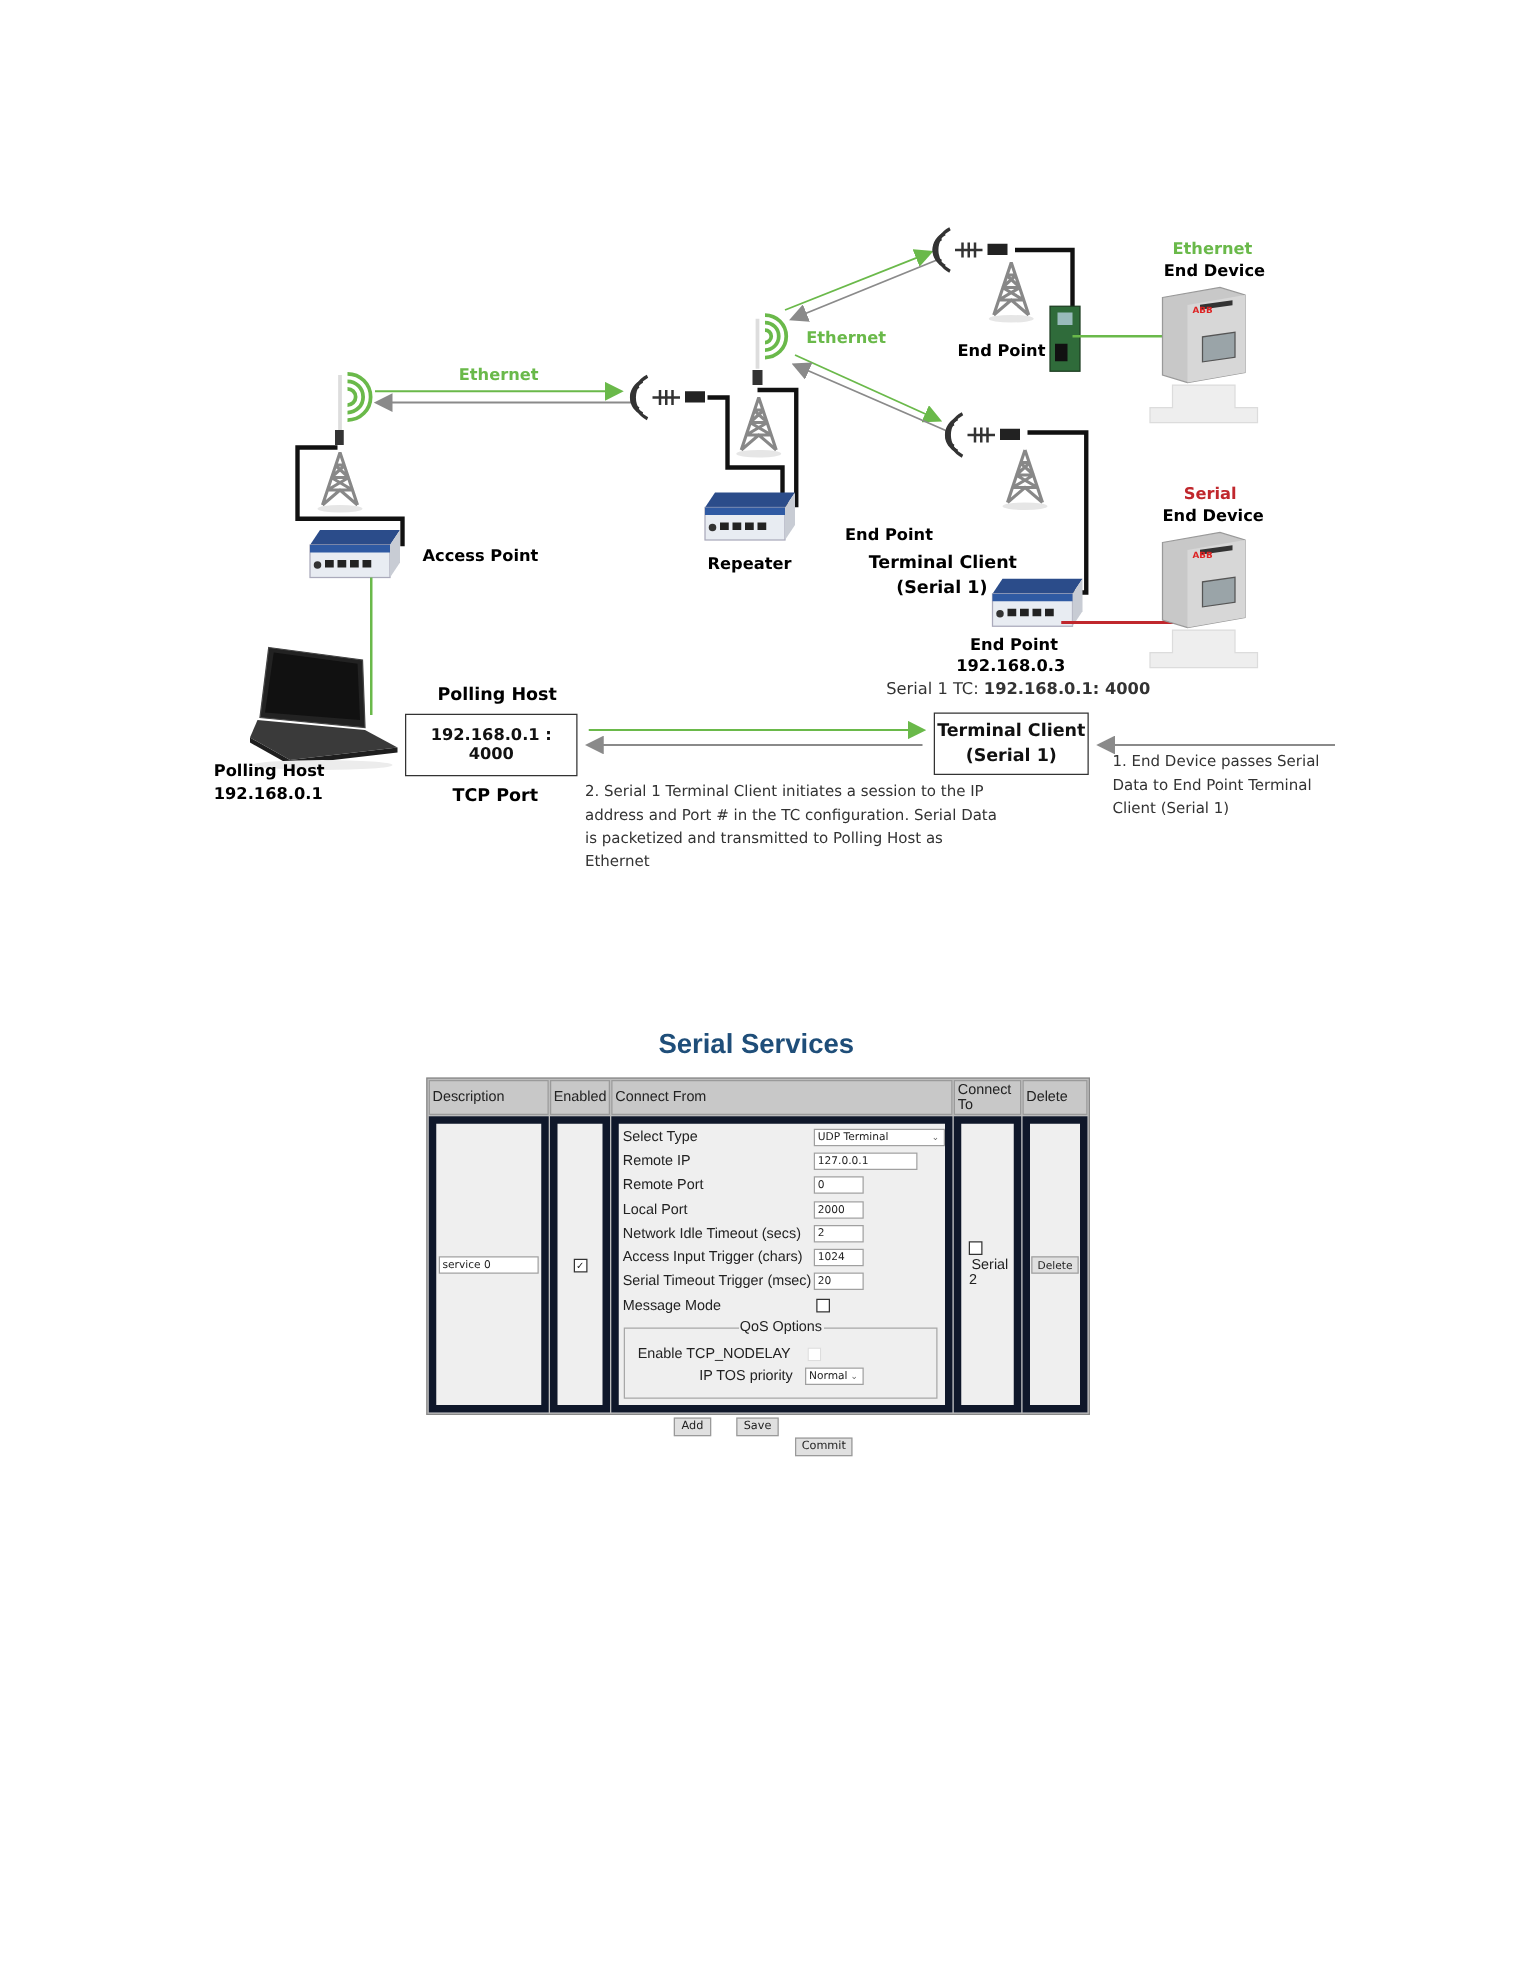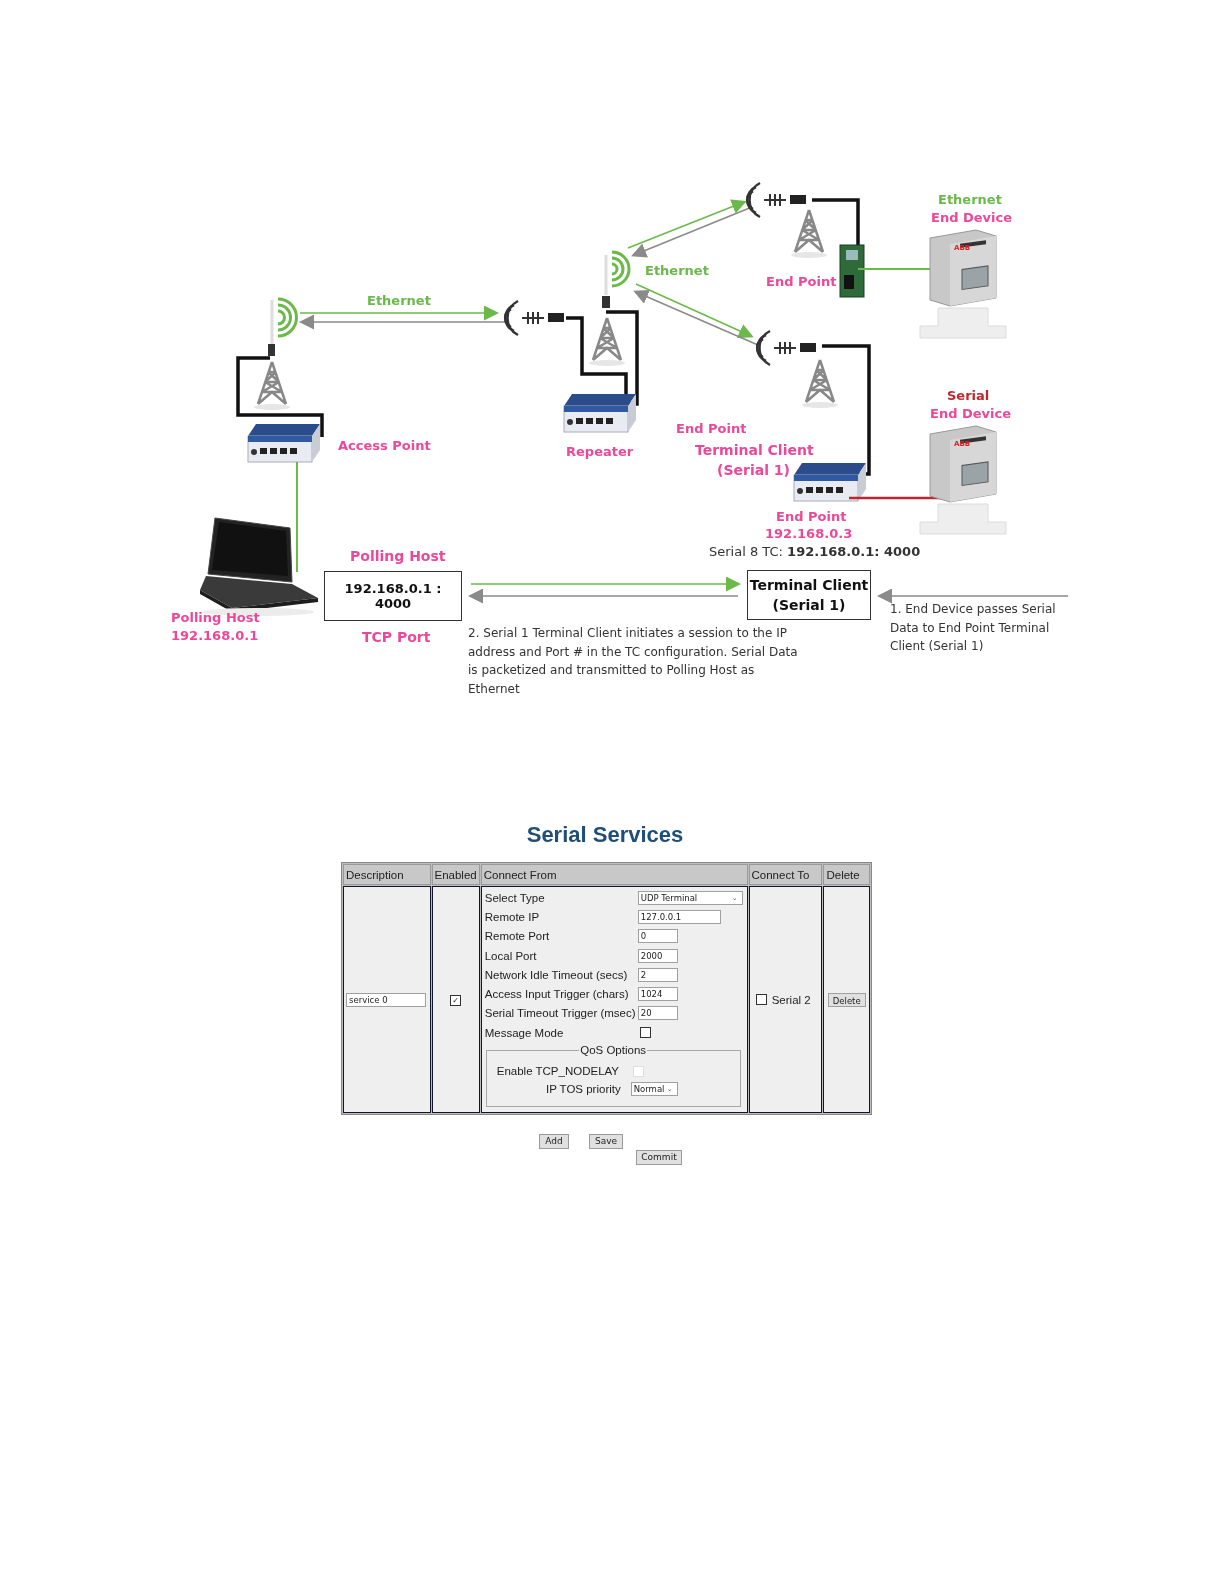--- a/index.html
+++ b/index.html
@@ -1,27 +1,27 @@
 <!DOCTYPE html>
 <html><head>
 <meta charset="utf-8">
 <style>
   html,body{margin:0;padding:0;background:#fff;}
   body{width:1224px;height:1584px;position:relative;overflow:hidden;font-family:"Liberation Sans",sans-serif;}
-  .lbl{position:absolute;font-family:"DejaVu Sans",sans-serif;font-weight:bold;font-size:13px;color:#ec4899;white-space:nowrap;}
+  .lbl{position:absolute;font-family:"DejaVu Sans",sans-serif;font-weight:bold;font-size:13px;color:#000000;white-space:nowrap;}
   .green{color:#6ab94a;}
   .red{color:#c0272d;}
   .note{position:absolute;font-family:"DejaVu Sans",sans-serif;font-size:12px;color:#333;line-height:18.5px;}
   .box{position:absolute;border:1.5px solid #333;background:#fff;display:flex;align-items:center;justify-content:center;text-align:center;font-family:"DejaVu Sans",sans-serif;font-weight:bold;color:#111;}
   svg.diagram{position:absolute;left:0;top:0;}
   
   .title{position:absolute;left:0;width:1210px;top:822px;text-align:center;font-family:"Liberation Sans",sans-serif;font-weight:bold;font-size:22px;color:#1f4e79;}
   table.svc{position:absolute;left:341px;top:862px;width:531px;border-collapse:separate;border-spacing:1px;background:#bdbdbd;border:1px solid #888;font-family:"Liberation Sans",sans-serif;font-size:11.5px;color:#222;}
   table.svc th{background:#c8c8c8;font-weight:normal;text-align:left;padding:1px 2px;height:17px;border:1px solid #9a9a9a;}
-  table.svc td{background:#efefef;border:1px solid #0f172a;vertical-align:middle;}
+  table.svc td{background:#efefef;border:6px solid #0f172a;vertical-align:middle;}
   .inp{border:1px solid #a0a0a0;background:#fff;font-size:8.5px;padding:0 2px;height:14px;line-height:14px;box-sizing:border-box;font-family:"DejaVu Sans",sans-serif;color:#222;}
   .formrow{display:flex;align-items:center;height:19.3px;}
   .formrow .flabel{width:153px;padding-left:3px;font-size:11.5px;}
   .chk{display:inline-block;width:9px;height:9px;border:1px solid #333;background:#fff;font-size:8px;line-height:9px;text-align:center;}
   .btn{position:absolute;background:#e0e0e0;border:1px solid #9a9a9a;font-size:9px;font-family:"DejaVu Sans",sans-serif;color:#222;text-align:center;line-height:13px;height:13px;}
   fieldset.qos{margin:2px 6px 3px 4px;border:1px solid #a8a8a8;padding:6px 8px 8px 8px;}
   fieldset.qos legend{font-size:11.5px;margin:0 auto;padding:0 1px;}
   .sel{display:flex;justify-content:space-between;align-items:center;}
   .sel .caret{font-size:7px;color:#666;padding-right:2px;}
 </style>
@@ -140,21 +140,21 @@
 <div class="lbl" style="left:766px;top:274px;">End Point</div>
 <div class="lbl green" style="left:938px;top:192px;">Ethernet</div>
 <div class="lbl" style="left:931px;top:210px;">End Device</div>
 <div class="lbl red" style="left:947px;top:388px;">Serial</div>
 <div class="lbl" style="left:930px;top:406px;">End Device</div>
 <div class="lbl" style="left:676px;top:421px;">End Point</div>
 <div class="lbl" style="left:695px;top:442px;font-size:14px;">Terminal Client</div>
 <div class="lbl" style="left:717px;top:462px;font-size:14px;">(Serial 1)</div>
 <div class="lbl" style="left:776px;top:509px;">End Point</div>
 <div class="lbl" style="left:765px;top:526px;">192.168.0.3</div>
-<div class="lbl" style="left:709px;top:544px;font-weight:normal;color:#333;"><span>Serial 8 TC: </span><b>192.168.0.1: 4000</b></div>
+<div class="lbl" style="left:709px;top:544px;font-weight:normal;color:#333;"><span>Serial 1 TC: </span><b>192.168.0.1: 4000</b></div>
 
 <div class="lbl" style="left:350px;top:548px;font-size:14px;">Polling Host</div>
 <div class="box" style="left:324px;top:571px;width:136px;height:48px;font-size:13px;">192.168.0.1 : 4000</div>
 <div class="lbl" style="left:362px;top:629px;font-size:14px;">TCP Port</div>
 <div class="lbl" style="left:171px;top:610px;">Polling Host</div>
 <div class="lbl" style="left:171px;top:628px;">192.168.0.1</div>
 
 <div class="box" style="left:747px;top:570px;width:122px;height:48px;font-size:14px;flex-direction:column;line-height:20px;">
   <span>Terminal Client</span>
   <span>(Serial 1)</span>

